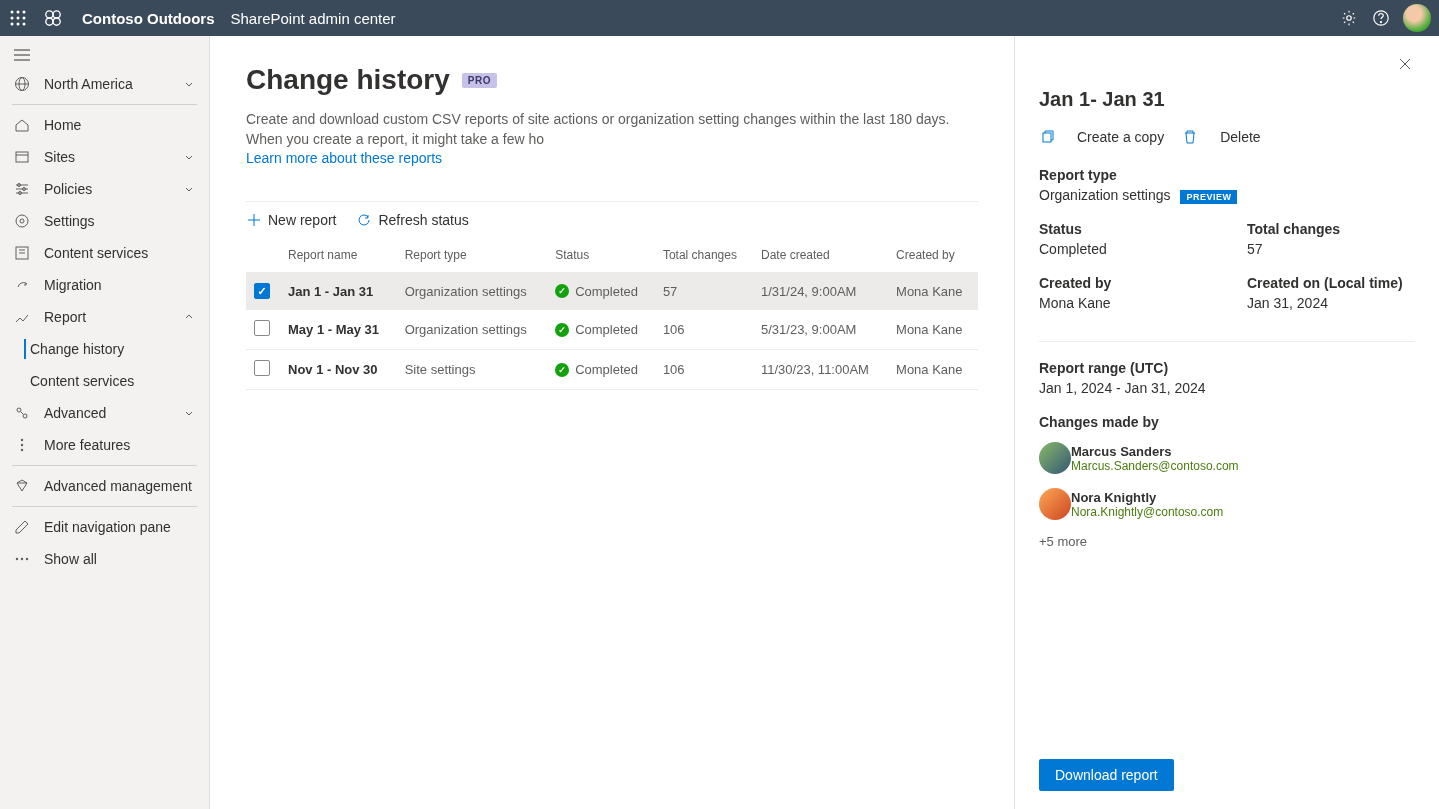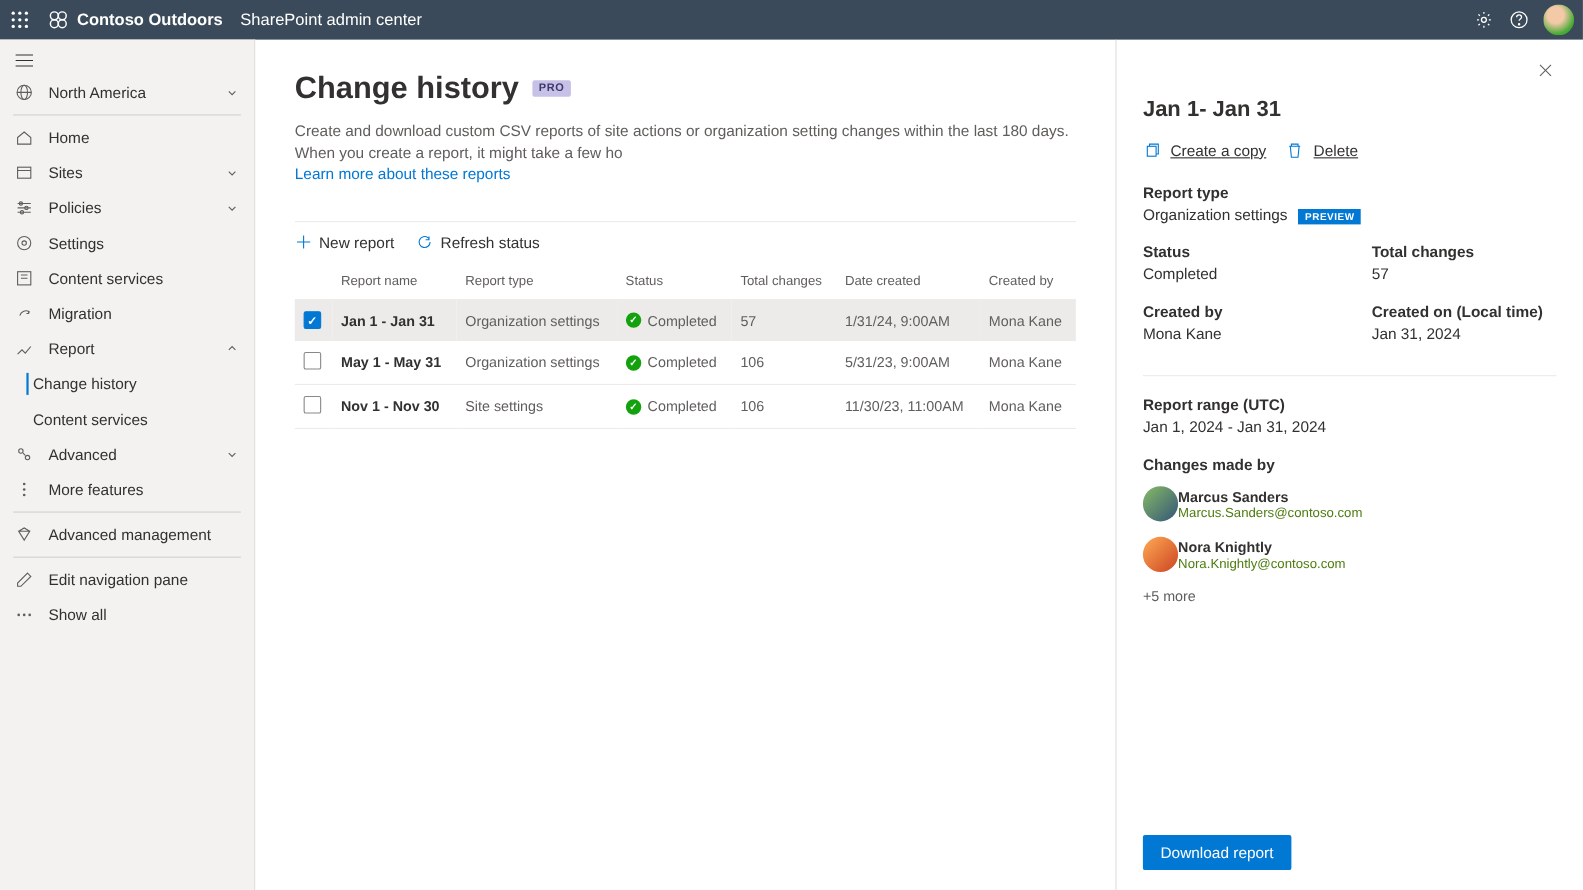--- a/index.html
+++ b/index.html
@@ -2,34 +2,34 @@
 <html><head>
 <meta charset="utf-8">
 <style>
 * { box-sizing: border-box; margin: 0; padding: 0; }
 body { font-family: "Segoe UI", -apple-system, sans-serif; font-size: 14px; color: #323130; background: #fff; overflow: hidden; }
 
 
 .topbar { height: 36px; background: #3b4a5a; color: #fff; display: flex; align-items: center; padding: 0 8px; }
 .waffle { width: 20px; height: 20px; display: flex; align-items: center; justify-content: center; margin-right: 16px; cursor: pointer; }
 .waffle svg { fill: #fff; }
-.logo-group { display: flex; align-items: center; gap: 8px; margin-right: 16px; }
+.logo-group { display: flex; align-items: center; gap: 20px; margin-right: 16px; }
 .logo-icon { width: 18px; height: 18px; }
 .org-name { font-weight: 600; font-size: 15px; }
 .app-name { font-size: 15px; }
 .topbar-spacer { flex: 1; }
 .topbar-icon { width: 32px; height: 32px; display: flex; align-items: center; justify-content: center; cursor: pointer; }
 .avatar { width: 28px; height: 28px; border-radius: 50%; background: linear-gradient(135deg,#c39, #f90); margin-left: 6px; cursor: pointer; overflow:hidden; display:flex; align-items:center; justify-content:center;}
 .avatar-inner{width:100%;height:100%;background:radial-gradient(circle at 40% 35%, #f4c9a8 30%, #4a3 70%);}
 
 
 .layout { display: flex; height: calc(100vh - 36px); }
 
 
-.sidebar { width: 232px; background: #f3f2f1; border-right: 1px solid #e1dfdd; padding-top: 6px; overflow-y:auto;}
+.sidebar { width: 210px; background: #f3f2f1; border-right: 1px solid #e1dfdd; padding-top: 6px; overflow-y:auto;}
 .hamburger { padding: 6px 14px; cursor:pointer;}
 .nav-item { display: flex; align-items: center; padding: 8px 14px; cursor: pointer; font-size: 14px; color: #323130; gap: 14px; position:relative;}
 .nav-icon { width: 16px; height: 16px; flex-shrink:0; display:flex; align-items:center; justify-content:center;}
 .nav-label { flex: 1; }
 .chevron { width: 12px; height: 12px; }
 .nav-divider { height: 1px; background: #d2d0ce; margin: 4px 12px; }
 .nav-sub { padding-left: 30px; }
 .nav-sub.active { font-weight:400; }
 .nav-sub.active::before { content:''; position:absolute; left:24px; top:6px; bottom:6px; width:2px; background:#0078d4; }
 
@@ -57,21 +57,21 @@
 .chk.checked::after { content:'✓'; color:#fff; font-size:11px; font-weight:bold;}
 .status-cell { display:flex; align-items:center; gap:6px;}
 .status-dot { width:14px; height:14px; border-radius:50%; background:#13a10e; display:inline-flex; align-items:center; justify-content:center;}
 .status-dot::after{content:'✓'; color:#fff; font-size:9px; font-weight:bold;}
 
 
 .panel { width: 425px; border-left: 1px solid #e1dfdd; padding: 18px 24px; display:flex; flex-direction:column; overflow:hidden;}
 .panel-close { align-self: flex-end; cursor:pointer; width:20px; height:20px; display:flex; align-items:center; justify-content:center; color:#605e5c;}
 .panel-title { font-size: 20px; font-weight: 600; margin-top: 14px; margin-bottom: 18px; }
 .panel-actions { display:flex; gap:18px; margin-bottom: 22px;}
-.panel-action { display:flex; align-items:center; gap:9px; color:#323130; cursor:pointer; font-size:14px; background:none; border:none;text-decoration:underline;}
+.panel-action { display:flex; align-items:center; gap:22px; color:#323130; cursor:pointer; font-size:14px; background:none; border:none;}
 .panel-action .pa-icon { color:#0078d4; width:16px; height:16px;}
 .panel-section { margin-bottom: 18px; }
 .panel-label { font-weight:600; font-size:14px; margin-bottom:4px;}
 .panel-value { font-size:14px; color:#323130;}
 .preview-badge { background:#0078d4; color:#fff; font-size:9px; font-weight:600; padding:2px 6px; margin-left:6px; letter-spacing:0.5px;}
 .panel-grid { display:flex; gap:40px;}
 .panel-grid > div { flex:1;}
 .panel-hr { height:1px; background:#edebe9; margin:12px 0 18px;}
 .person-row { display:flex; align-items:center; margin-bottom:14px;}
 .person-avatar { width:32px; height:32px; border-radius:50%; background:#888; flex-shrink:0;}

